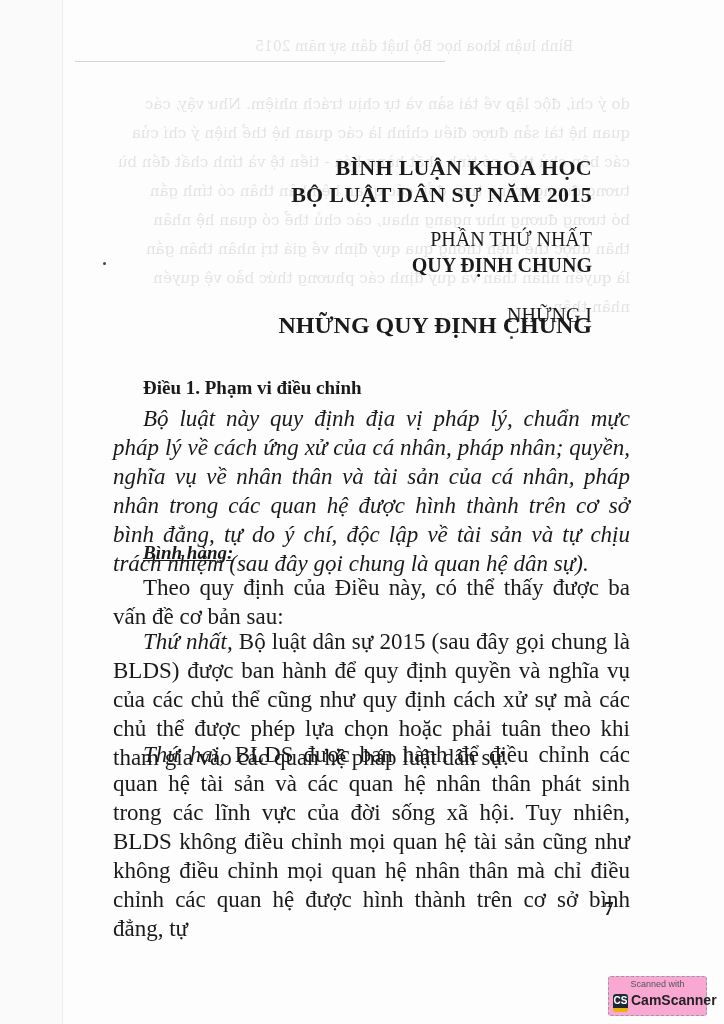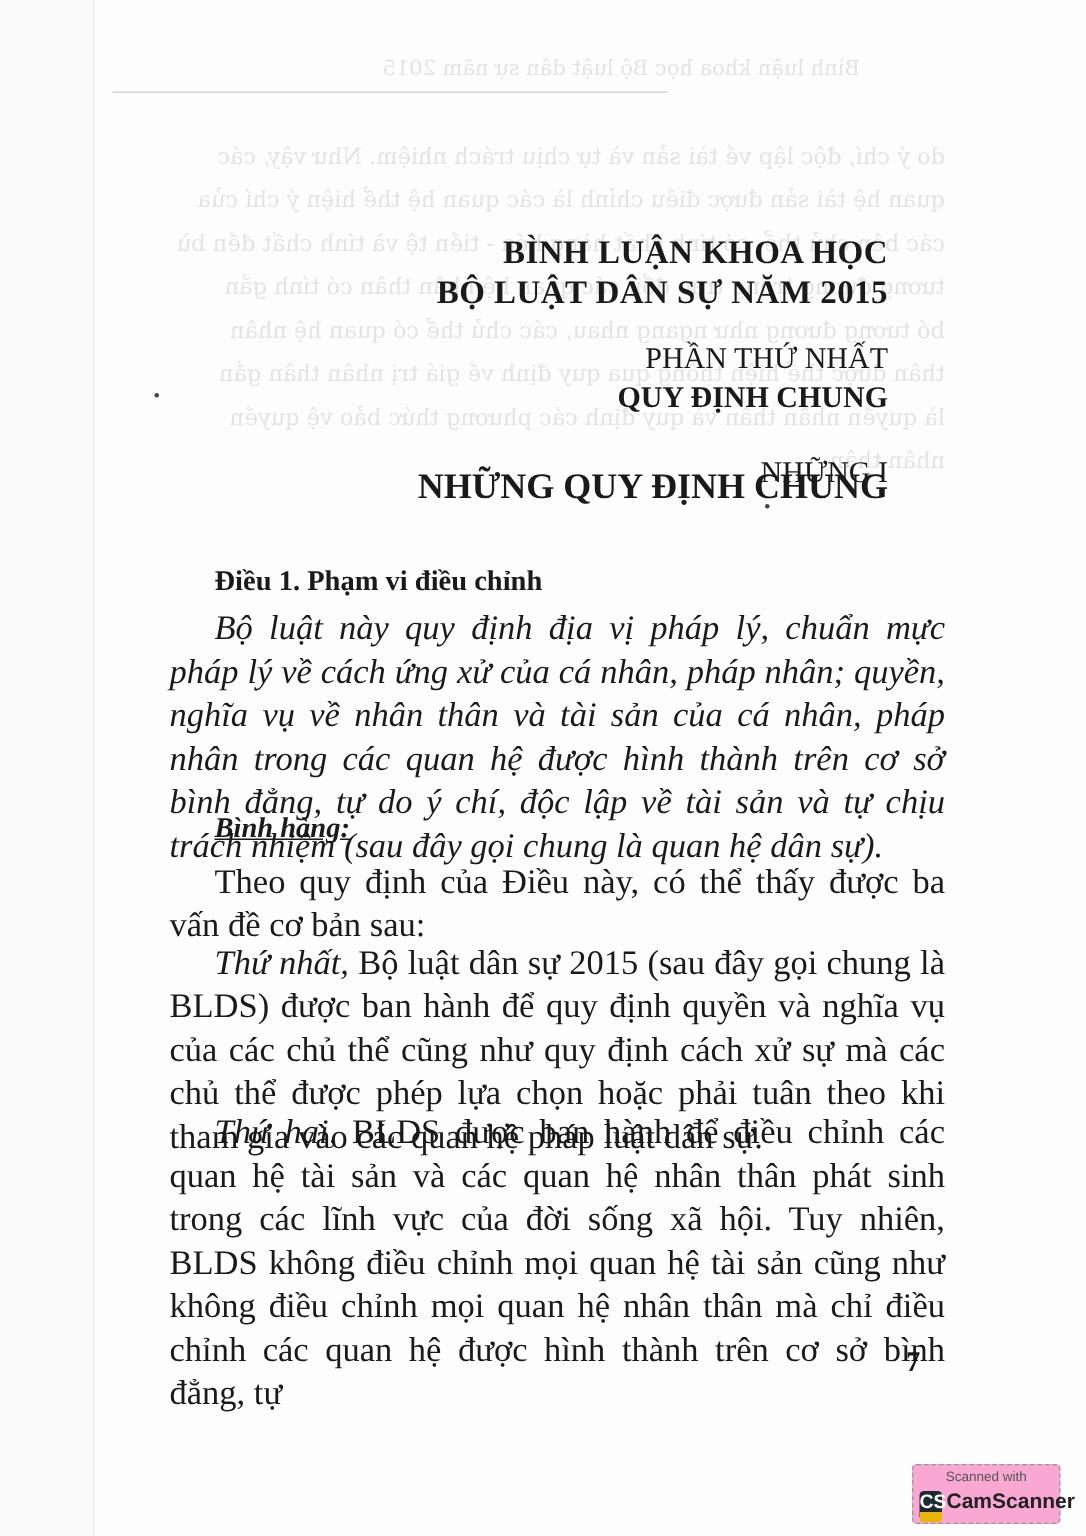--- a/index.html
+++ b/index.html
@@ -68,22 +68,22 @@
       position: absolute; left: 608px; top: 976px; width: 97px; height: 38px;
       border: 1px dashed #9a9a9a; border-radius: 3px;
       background: #f9a8d4;
       font-family: "Liberation Sans", "DejaVu Sans", sans-serif;
       color: #333;
     }
     .cs-caption { position: absolute; left: 0; width: 97px; top: 2px; text-align: center; font-size: 9px; color: #555; }
     .cs-logo {
       position: absolute; left: 4px; top: 17px; width: 15px; height: 14px;
       background: #1e2a33; border-radius: 3px; color: #fff;
-      font-size: 13px; font-weight: bold; line-height: 14px; text-align: center;
-      border-bottom: 7px solid #eab308;
+      font-size: 10px; font-weight: bold; line-height: 14px; text-align: center;
+      border-bottom: 4px solid #eab308;
     }
     .cs-name { position: absolute; left: 22px; top: 15px; font-size: 14px; font-weight: bold; color: #222; }
     .dot { position: absolute; width: 3px; height: 3px; background: #444; border-radius: 50%; }
   </style>
 </head>
 <body>
 
 <div class="page-edge"></div>
 
 <div class="bleed bleed-header">Bình luận khoa học Bộ luật dân sự năm 2015</div>

